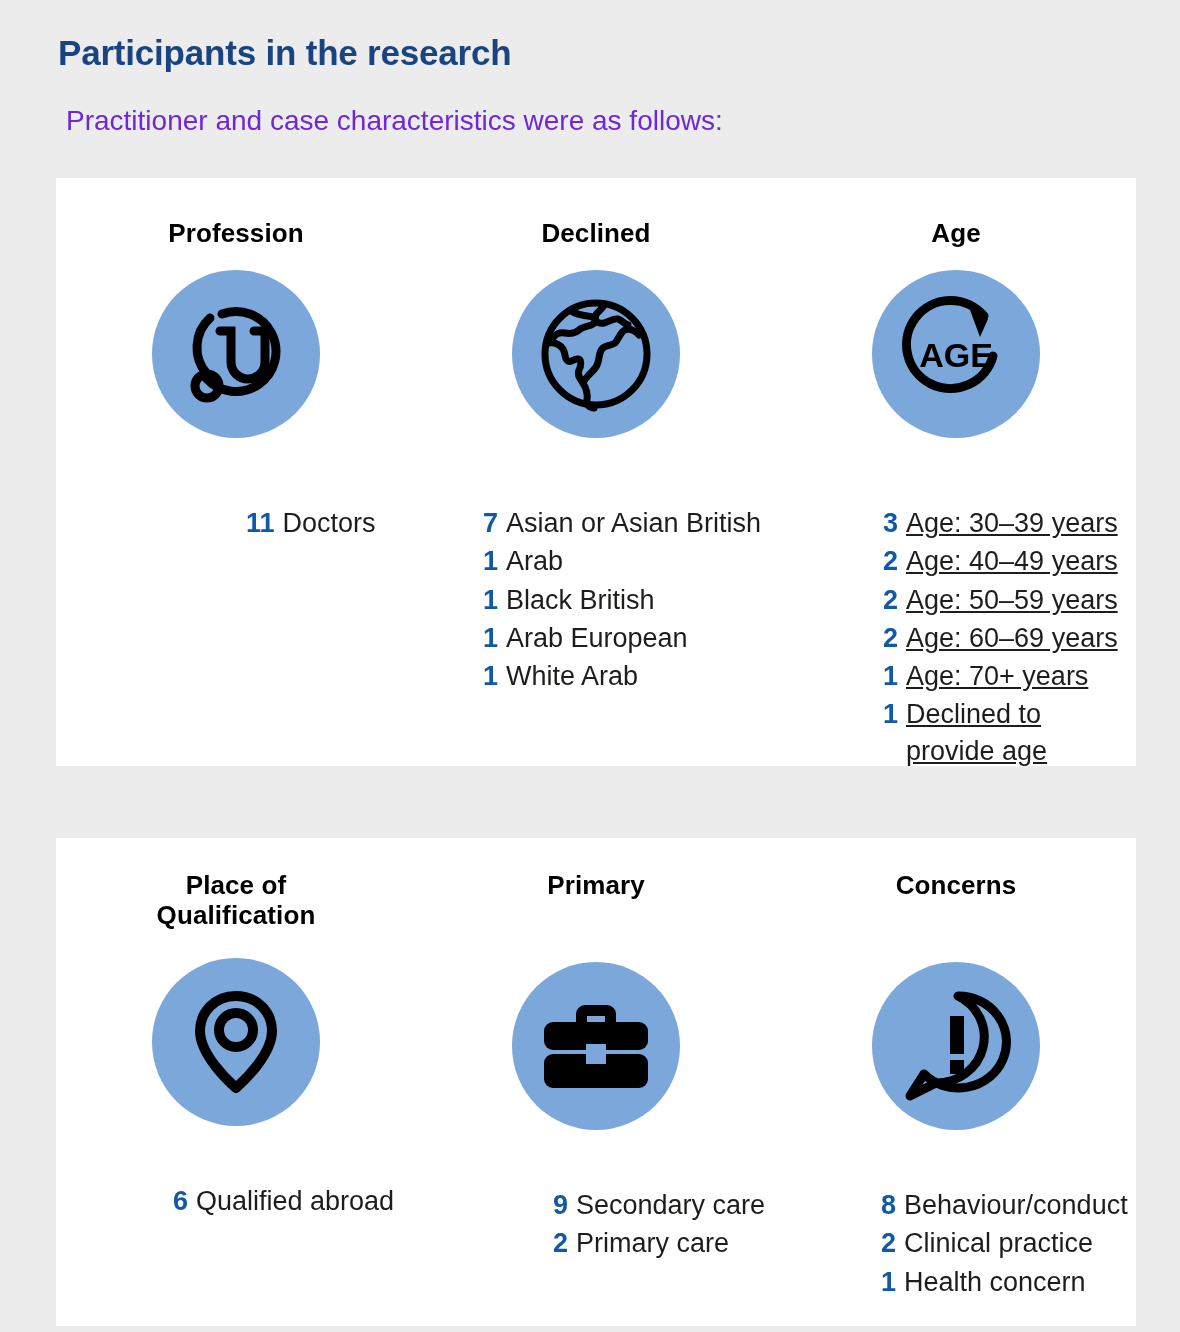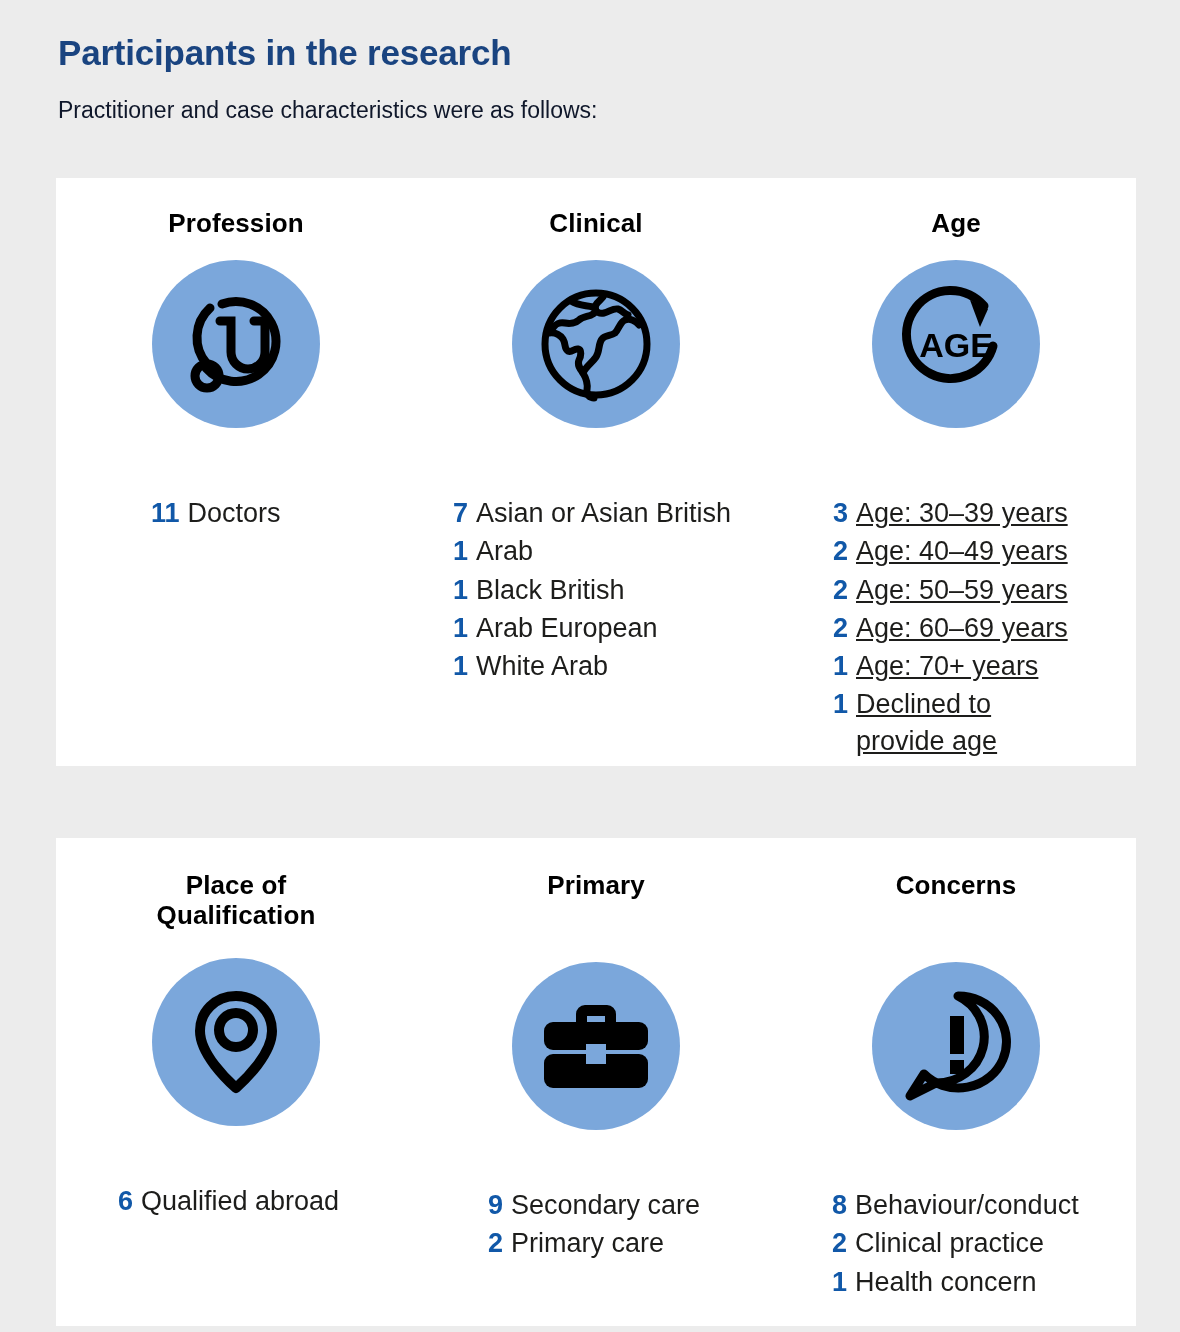--- a/index.html
+++ b/index.html
@@ -31,25 +31,25 @@
   }
   .page-title {
     margin: 0;
     font-size: 35px;
     font-weight: bold;
     color: #1a4480;
     letter-spacing: -0.2px;
     line-height: 1.1;
   }
   .page-subtitle {
-    margin: 0;
+    margin: 8px;
     padding-top: 24px;
-    font-size: 23px;
+    font-size: 28px;
     font-weight: normal;
-    color: #0f172a;
+    color: #6d28d9;
     line-height: 1.15;
   }
 
   
   .card {
     position: absolute;
     background: #ffffff;
     left: 56px;
     width: 1080px;
   }
@@ -71,21 +71,21 @@
 
   .col-heading {
     margin: 0;
     font-size: 26px;
     font-weight: bold;
     color: #000000;
     text-align: center;
     line-height: 1.16;
     letter-spacing: 0.1px;
   }
-  #card-top .col-heading { padding-top: 30px; }
+  #card-top .col-heading { padding-top: 40px; }
   #card-bottom .col-heading { padding-top: 32px; }
 
   
   .icon-disc {
     width: 168px;
     height: 168px;
     border-radius: 50%;
     background: #7ba7db;
     display: flex;
     align-items: center;
@@ -119,21 +119,21 @@
     min-width: 22px;
     text-align: right;
     margin-right: 8px;
     text-indent: 0;
   }
   .stats .lbl { color: #1d1d1b; }
 
   .stats-wrap {
     width: 100%;
     display: flex;
-    justify-content: center;
+    justify-content: flex-end;
   }
 
   
   #card-top .col-profession .stats-wrap   { padding-top: 66px; }
   #card-top .col-ethnicity .stats-wrap    { padding-top: 66px; }
   #card-top .col-age .stats-wrap          { padding-top: 66px; }
   #card-bottom .stats-wrap                { padding-top: 56px; }
 
   #card-top .col-profession .stats { width: 170px; }
   #card-top .col-ethnicity .stats  { width: 300px; }
@@ -172,21 +172,21 @@
           </div>
         </div>
         <div class="stats-wrap">
           <ul class="stats">
             <li><span class="num">11</span><span class="lbl">Doctors</span></li>
           </ul>
         </div>
       </div>
 
       <div class="col col-ethnicity">
-        <h2 class="col-heading">Clinical</h2>
+        <h2 class="col-heading">Declined</h2>
         <div class="icon-wrap">
           <div class="icon-disc">
             <svg width="118" height="118" viewBox="0 0 118 118" aria-hidden="true">
               <g fill="none" stroke="#000000" stroke-width="7" stroke-linejoin="round" stroke-linecap="round">
                 <circle cx="59" cy="59" r="51"></circle>
                 <path d="M34 16 c8 5 14 4 22 6 c4 1 3 5 0 7 c-4 3 -10 2 -14 6 c-3 3 -9 4 -14 3 c-5 -1 -10 1 -12 5"></path>
                 <path d="M12 48 c6 -1 11 2 14 6 c3 5 1 10 5 12 c4 2 6 -3 10 -2 c4 1 3 7 1 11 c-2 5 1 9 4 13 c3 5 5 11 4 17 c-1 5 3 8 7 8"></path>
                 <path d="M46 88 c3 -7 9 -10 13 -16 c4 -6 2 -13 6 -18 c3 -4 9 -3 13 -6 c4 -4 5 -11 10 -13 c5 -2 11 1 14 5"></path>
                 <path d="M66 12 c-3 4 -8 6 -8 11 c0 4 5 6 9 5 c5 -1 9 -5 14 -4 c4 1 6 5 10 6"></path>
               </g>

